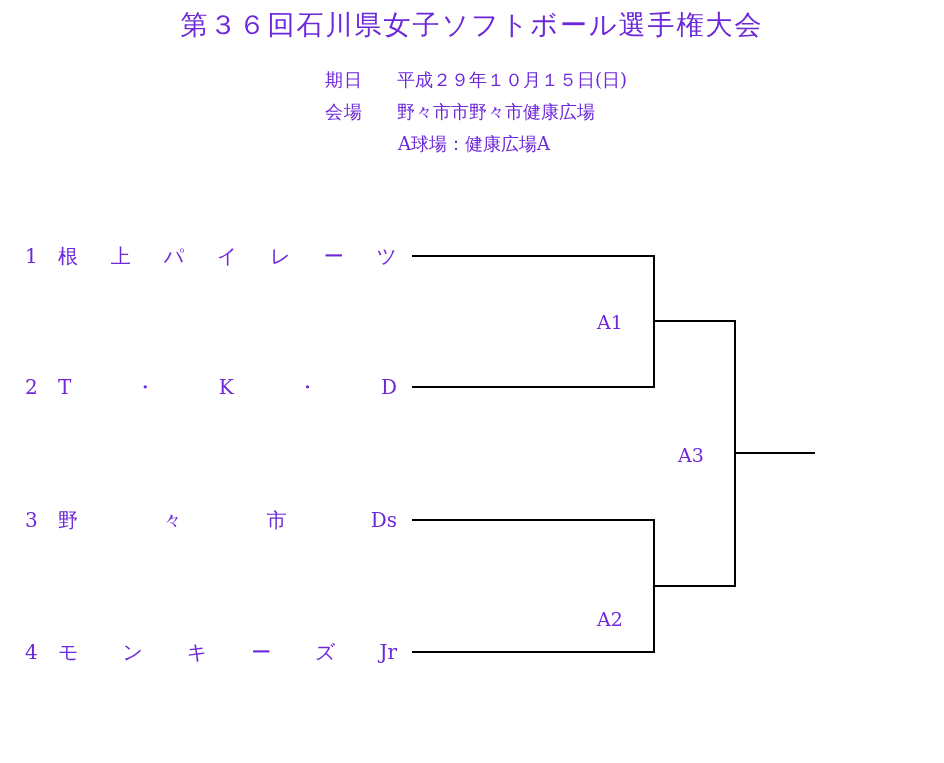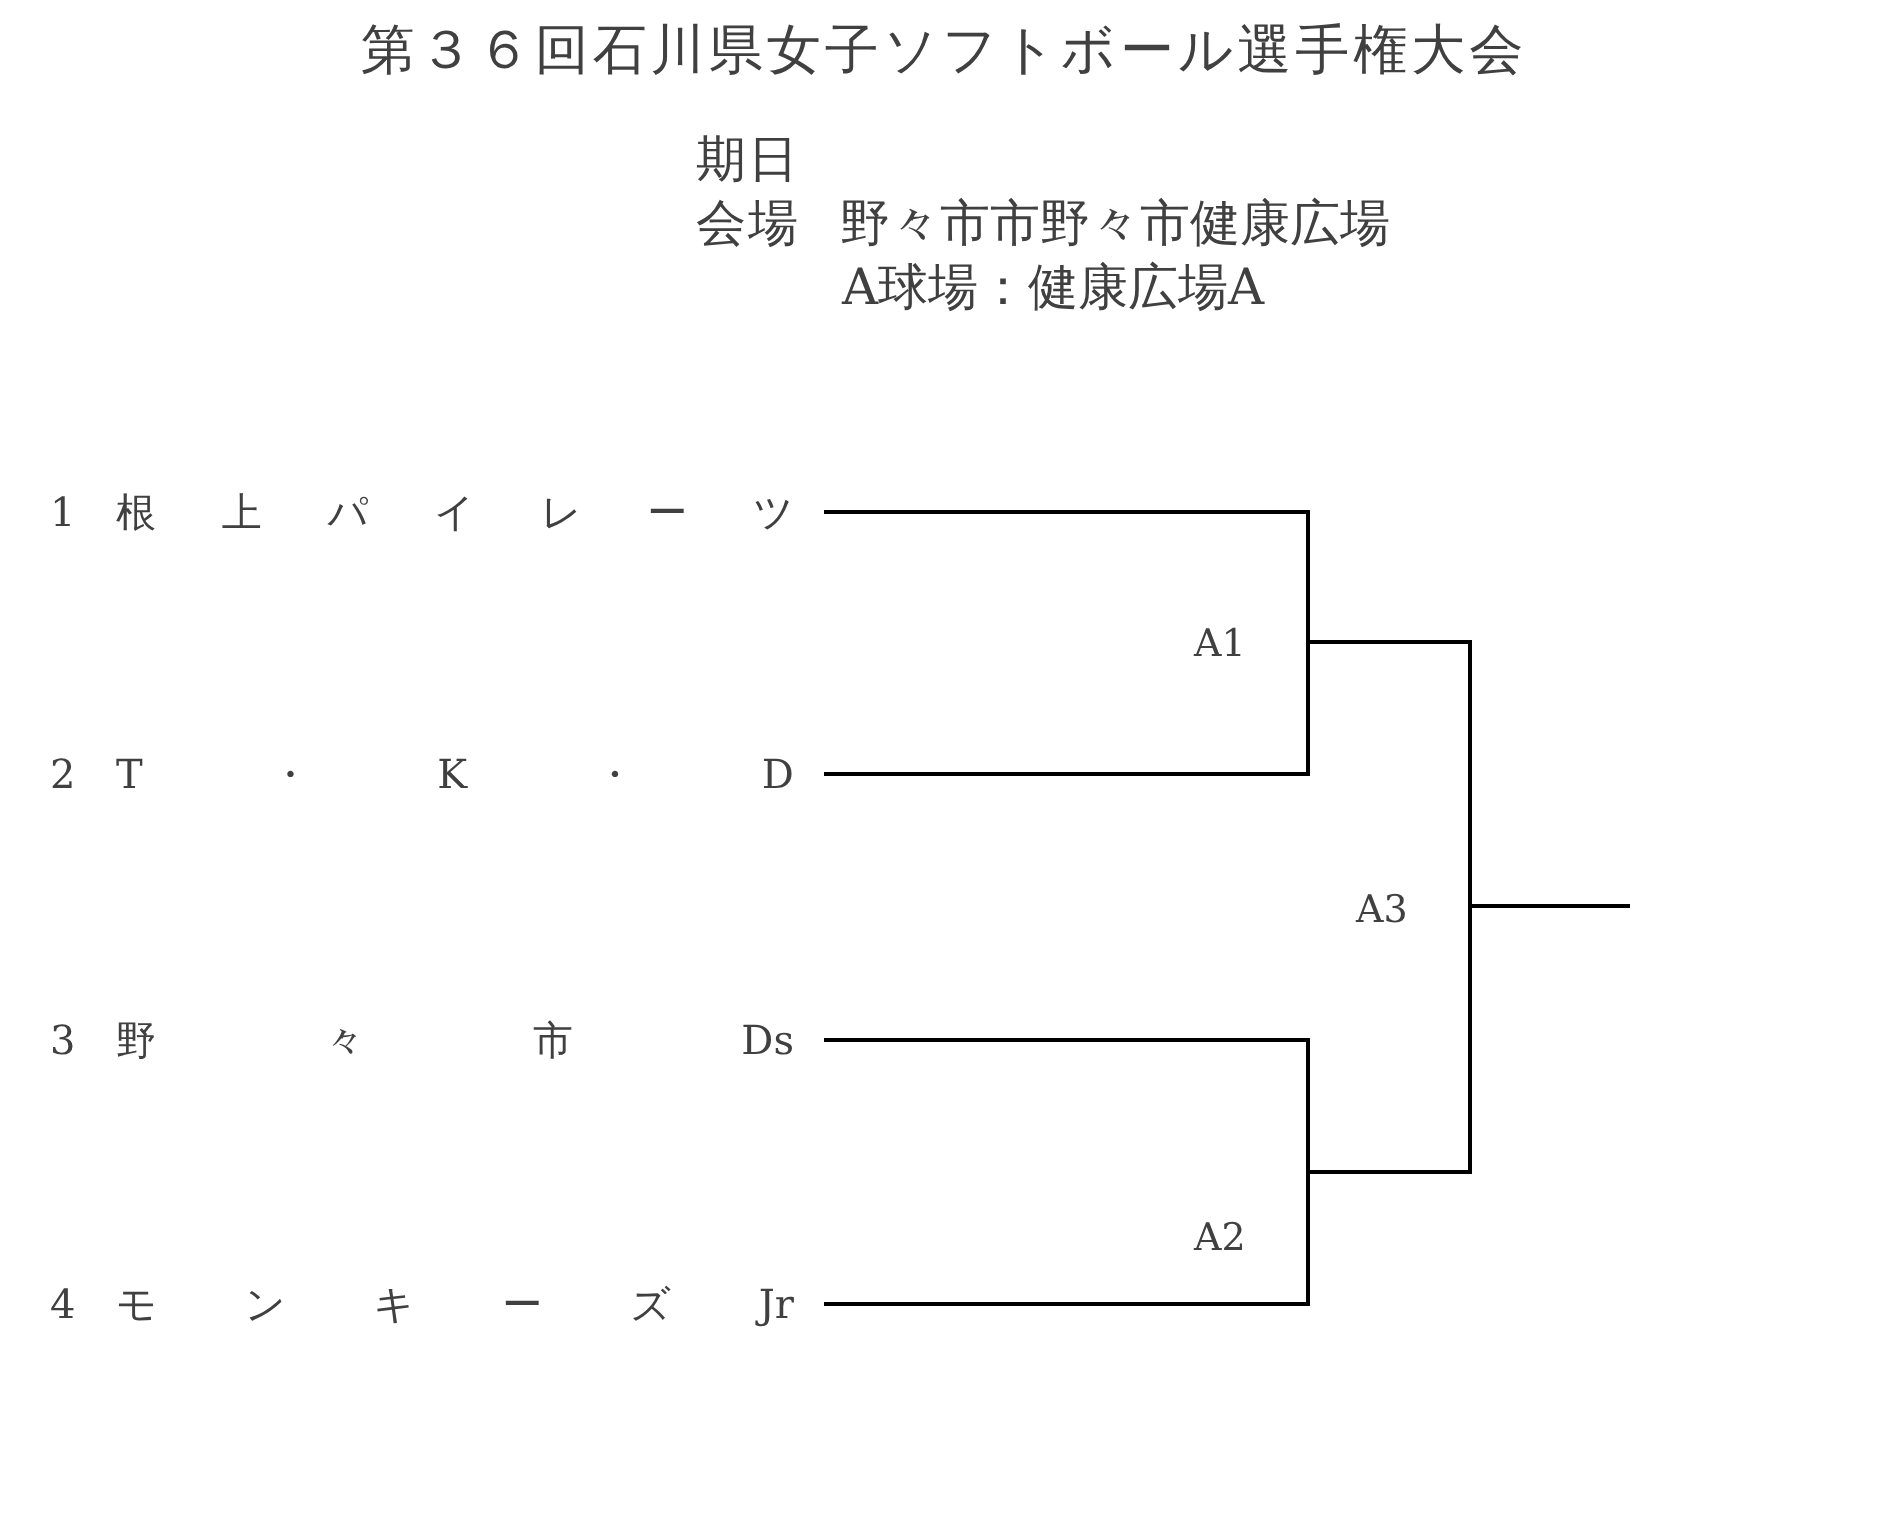--- a/index.html
+++ b/index.html
@@ -1,38 +1,37 @@
 <!DOCTYPE html>
 <html><head>
 <meta charset="utf-8">
 <style>
   html,body{margin:0;padding:0;}
   body{background:#ffffff;}
   .sheet{
     position:relative;
     width:944px;height:763px;
     background:#ffffff;
-    color:#404040;
+    color:#6d28d9;
     font-family:"DejaVu Serif","Liberation Serif",serif;
     overflow:hidden;
   }
   .title{
     position:absolute;
     left:0;top:7px;width:944px;
     text-align:center;
     font-size:27px;
     letter-spacing:2px;
     white-space:nowrap;
   }
   .info-text{
     position:absolute;
-    font-size:25px;
+    font-size:18px;
     line-height:22px;
     white-space:nowrap;
-    margin-left:23px;
   }
   .date-label{left:325px;top:69px;letter-spacing:1px;}
   .date-value{left:397px;top:69px;}
   .first-game{left:734px;top:69px;}
   .venue-label{left:325px;top:101px;letter-spacing:1px;text-align:right;}
   .venue-value{left:397px;top:101px;}
   .field-line{left:398px;top:133px;}
 
   .team-row{
     position:absolute;
@@ -75,20 +74,21 @@
   .label-a3{left:678px;top:444px;}
 </style>
 </head>
 <body>
 
 <div class="sheet">
 
   <div class="title">第３６回石川県女子ソフトボール選手権大会</div>
 
   <div class="info-text date-label">期日</div>
+  <div class="info-text date-value">平成２９年１０月１５日(日)</div>
   <div class="info-text venue-label">会場</div>
   <div class="info-text venue-value">野々市市野々市健康広場</div>
   <div class="info-text field-line">A球場：健康広場A</div>
 
   <div class="team-row row1">
     <span class="seed">1</span>
     <span class="team-name">
       <span>根</span>
       <span>上</span>
       <span>パ</span>

